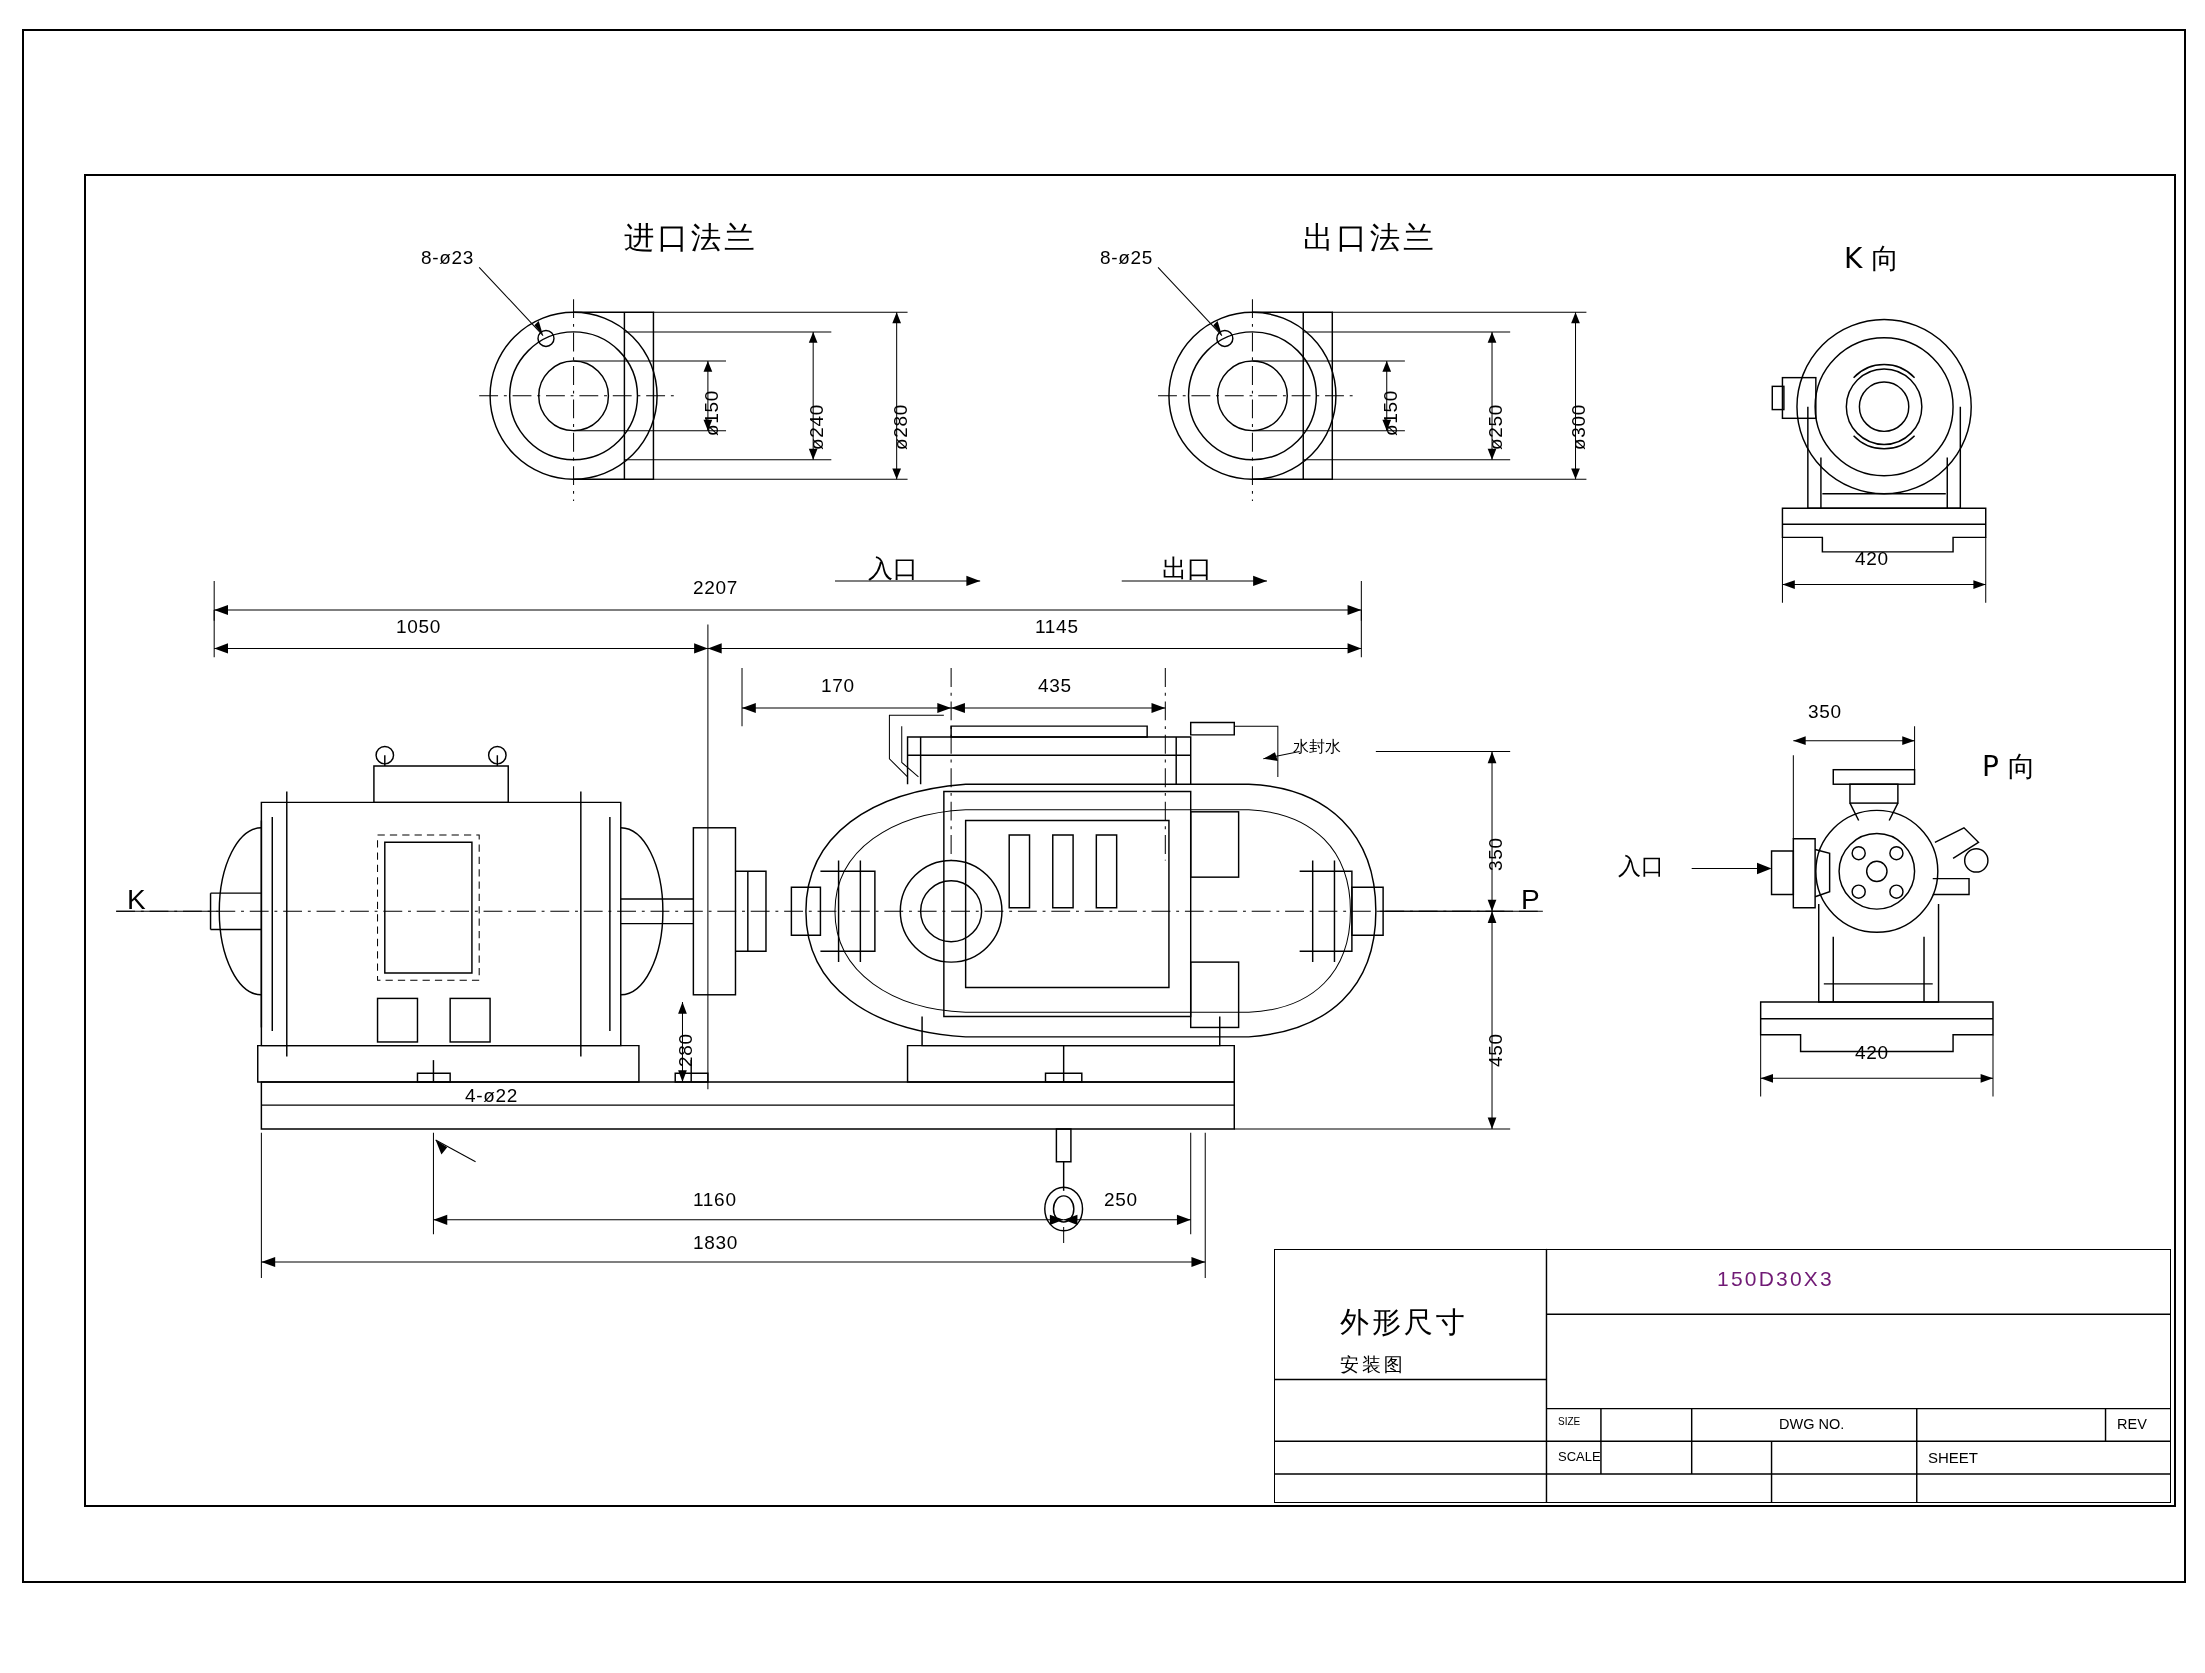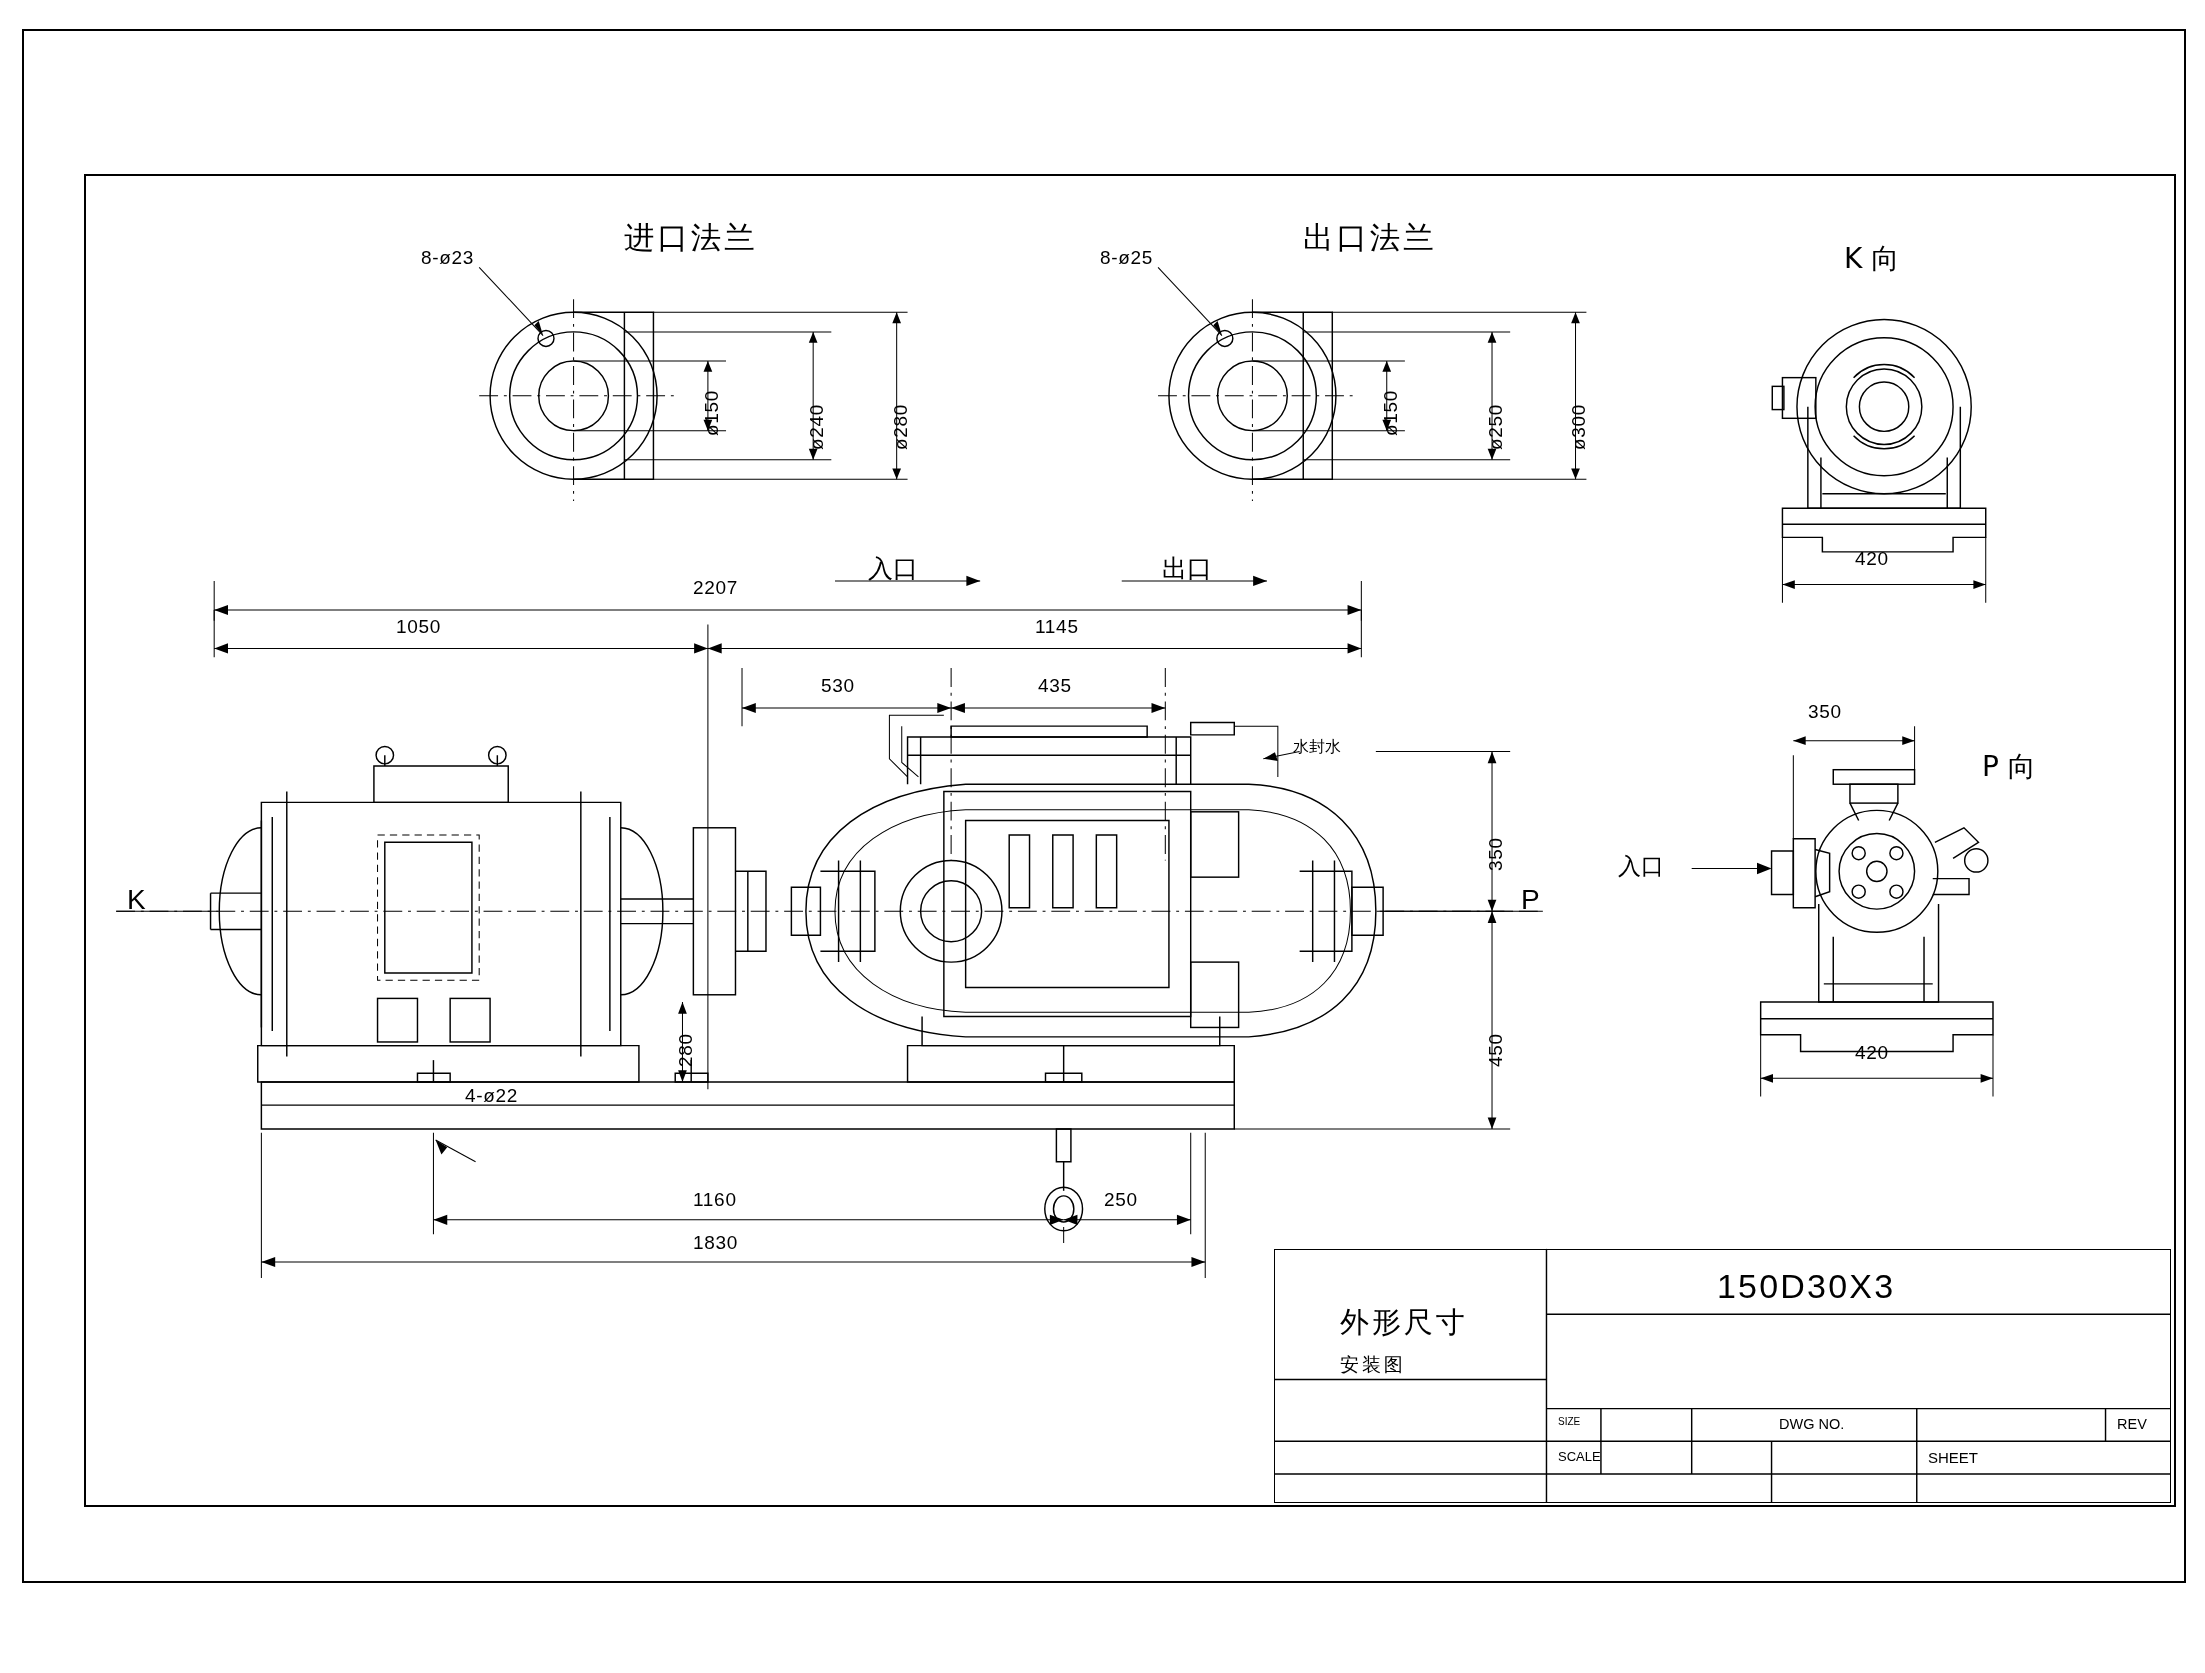--- a/index.html
+++ b/index.html
@@ -350,21 +350,21 @@
   <div class="lbl dim" style="left:1855px;top:548px;">420</div>
 
   <div class="lbl big cn" style="left:1982px;top:748px;">P 向</div>
   <div class="lbl dim" style="left:1808px;top:701px;">350</div>
   <div class="lbl dim" style="left:1855px;top:1042px;">420</div>
   <div class="lbl big cn" style="left:1618px;top:851px;font-size:23px;">入口</div>
 
   <div class="lbl dim" style="left:693px;top:577px;">2207</div>
   <div class="lbl dim" style="left:396px;top:616px;">1050</div>
   <div class="lbl dim" style="left:1035px;top:616px;">1145</div>
-  <div class="lbl dim" style="left:821px;top:675px;">530</div>
+  <div class="lbl dim" style="left:821px;top:675px;">170</div>
   <div class="lbl dim" style="left:1038px;top:675px;">435</div>
   <div class="lbl big cn" style="left:868px;top:552px;font-size:25px;">入口</div>
   <div class="lbl big cn" style="left:1162px;top:552px;font-size:25px;">出口</div>
   <div class="lbl cn" style="left:1293px;top:737px;font-size:16px;">水封水</div>
   <div class="lbl big" style="left:127px;top:884px;">K</div>
   <div class="lbl big" style="left:1521px;top:884px;">P</div>
   <div class="lbl dim-v" style="left:675px;top:1067px;">280</div>
   <div class="lbl dim-v" style="left:1485px;top:871px;">350</div>
   <div class="lbl dim-v" style="left:1485px;top:1067px;">450</div>
   <div class="lbl dim" style="left:465px;top:1085px;">4-ø22</div>
@@ -383,21 +383,21 @@
     <line x1="2130" y1="1940" x2="2990" y2="1940" class="ln"></line>
     <line x1="2205" y1="1940" x2="2205" y2="2030" class="ln"></line>
     <line x1="2330" y1="1940" x2="2330" y2="2030" class="ln"></line>
     <line x1="2440" y1="1985" x2="2440" y2="2070" class="ln"></line>
     <line x1="2640" y1="1940" x2="2640" y2="2070" class="ln"></line>
     <line x1="2900" y1="1940" x2="2900" y2="1985" class="ln"></line>
   </svg>
 
   <div class="lbl cn" style="left:1340px;top:1303px;font-size:29px;letter-spacing:2.9px;">外形尺寸</div>
   <div class="lbl cn" style="left:1340px;top:1352px;font-size:19px;letter-spacing:2.9px;">安装图</div>
-  <div class="lbl" style="left:1717px;top:1267px;font-size:34px;color:#000000;letter-spacing:2.2px;">150D30X3</div>
+  <div class="lbl" style="left:1717px;top:1267px;font-size:21px;color:#701a75;letter-spacing:2.2px;">150D30X3</div>
   <div class="lbl" style="left:1558px;top:1416px;font-size:10px;">SIZE</div>
   <div class="lbl" style="left:1779px;top:1416px;font-size:14.5px;">DWG NO.</div>
   <div class="lbl" style="left:2117px;top:1416px;font-size:14.5px;">REV</div>
   <div class="lbl" style="left:1558px;top:1449px;font-size:13px;">SCALE</div>
   <div class="lbl" style="left:1928px;top:1449px;font-size:15px;">SHEET</div>
 
 </div>
 
 
 </body></html>

